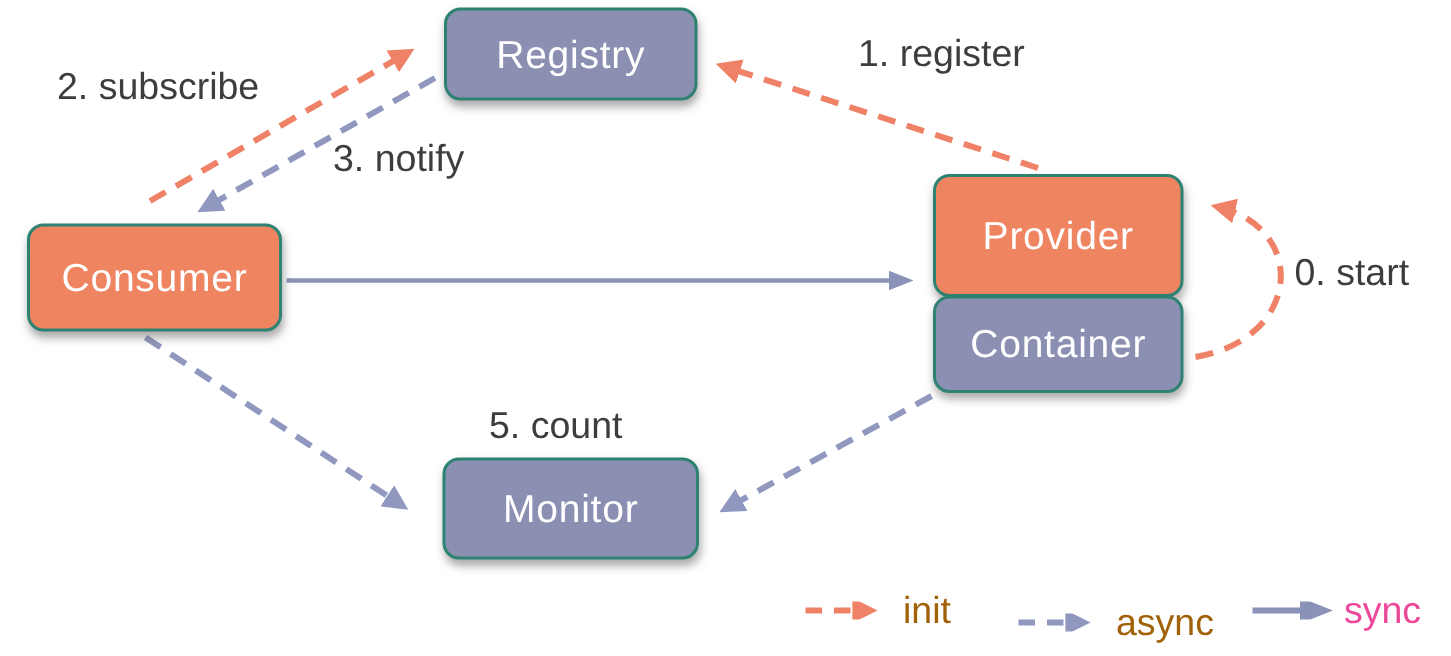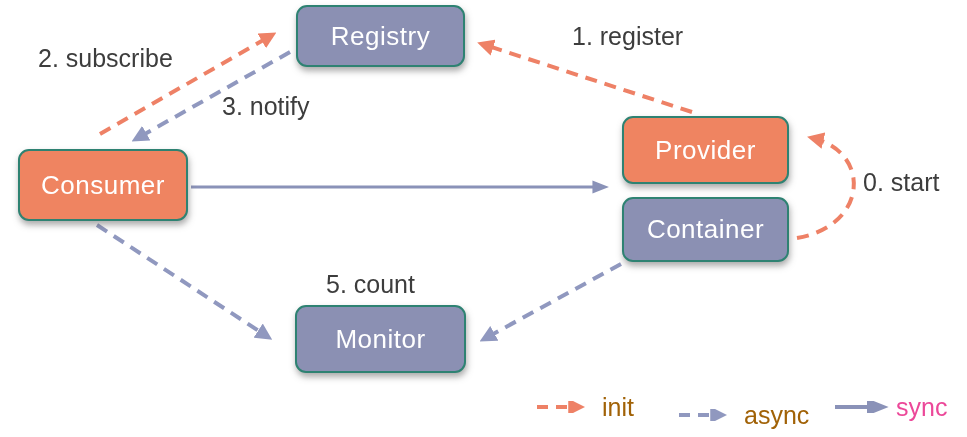--- a/index.html
+++ b/index.html
@@ -13,21 +13,21 @@
     position:absolute; display:flex; align-items:center; justify-content:center;
     border:2px solid #2E8272; border-radius:11px; color:#ffffff;
     font-weight:400; font-size:26px; letter-spacing:0.5px;
     box-shadow:1px 4px 6px rgba(90,90,90,0.5); box-sizing:border-box;
   }
   .node.orange { background:#EF8461; }
   .node.purple { background:#8B90B3; }
 
   #node-registry  { left:296px; top:5px;   width:169px; height:62px; }
   #node-consumer  { left:18px;   top:149px; width:170px; height:72px; }
-  #node-provider  { left:622px; top:116px; width:167px; height:68px; }
+  #node-provider  { left:622px; top:116px; width:167px; height:82px; }
   #node-container { left:622px; top:197px; width:167px; height:65px; }
   #node-monitor   { left:295px; top:305px; width:171px; height:68px; }
 
   .edge-label {
     position:absolute; font-size:25px; color:#3D3D3D; white-space:nowrap;
   }
   #label-subscribe { left:38px;  top:44px;  }
   #label-notify    { left:222px; top:92px;  }
   #label-register  { left:572px; top:22px;  }
   #label-start     { left:863px; top:168px; }

